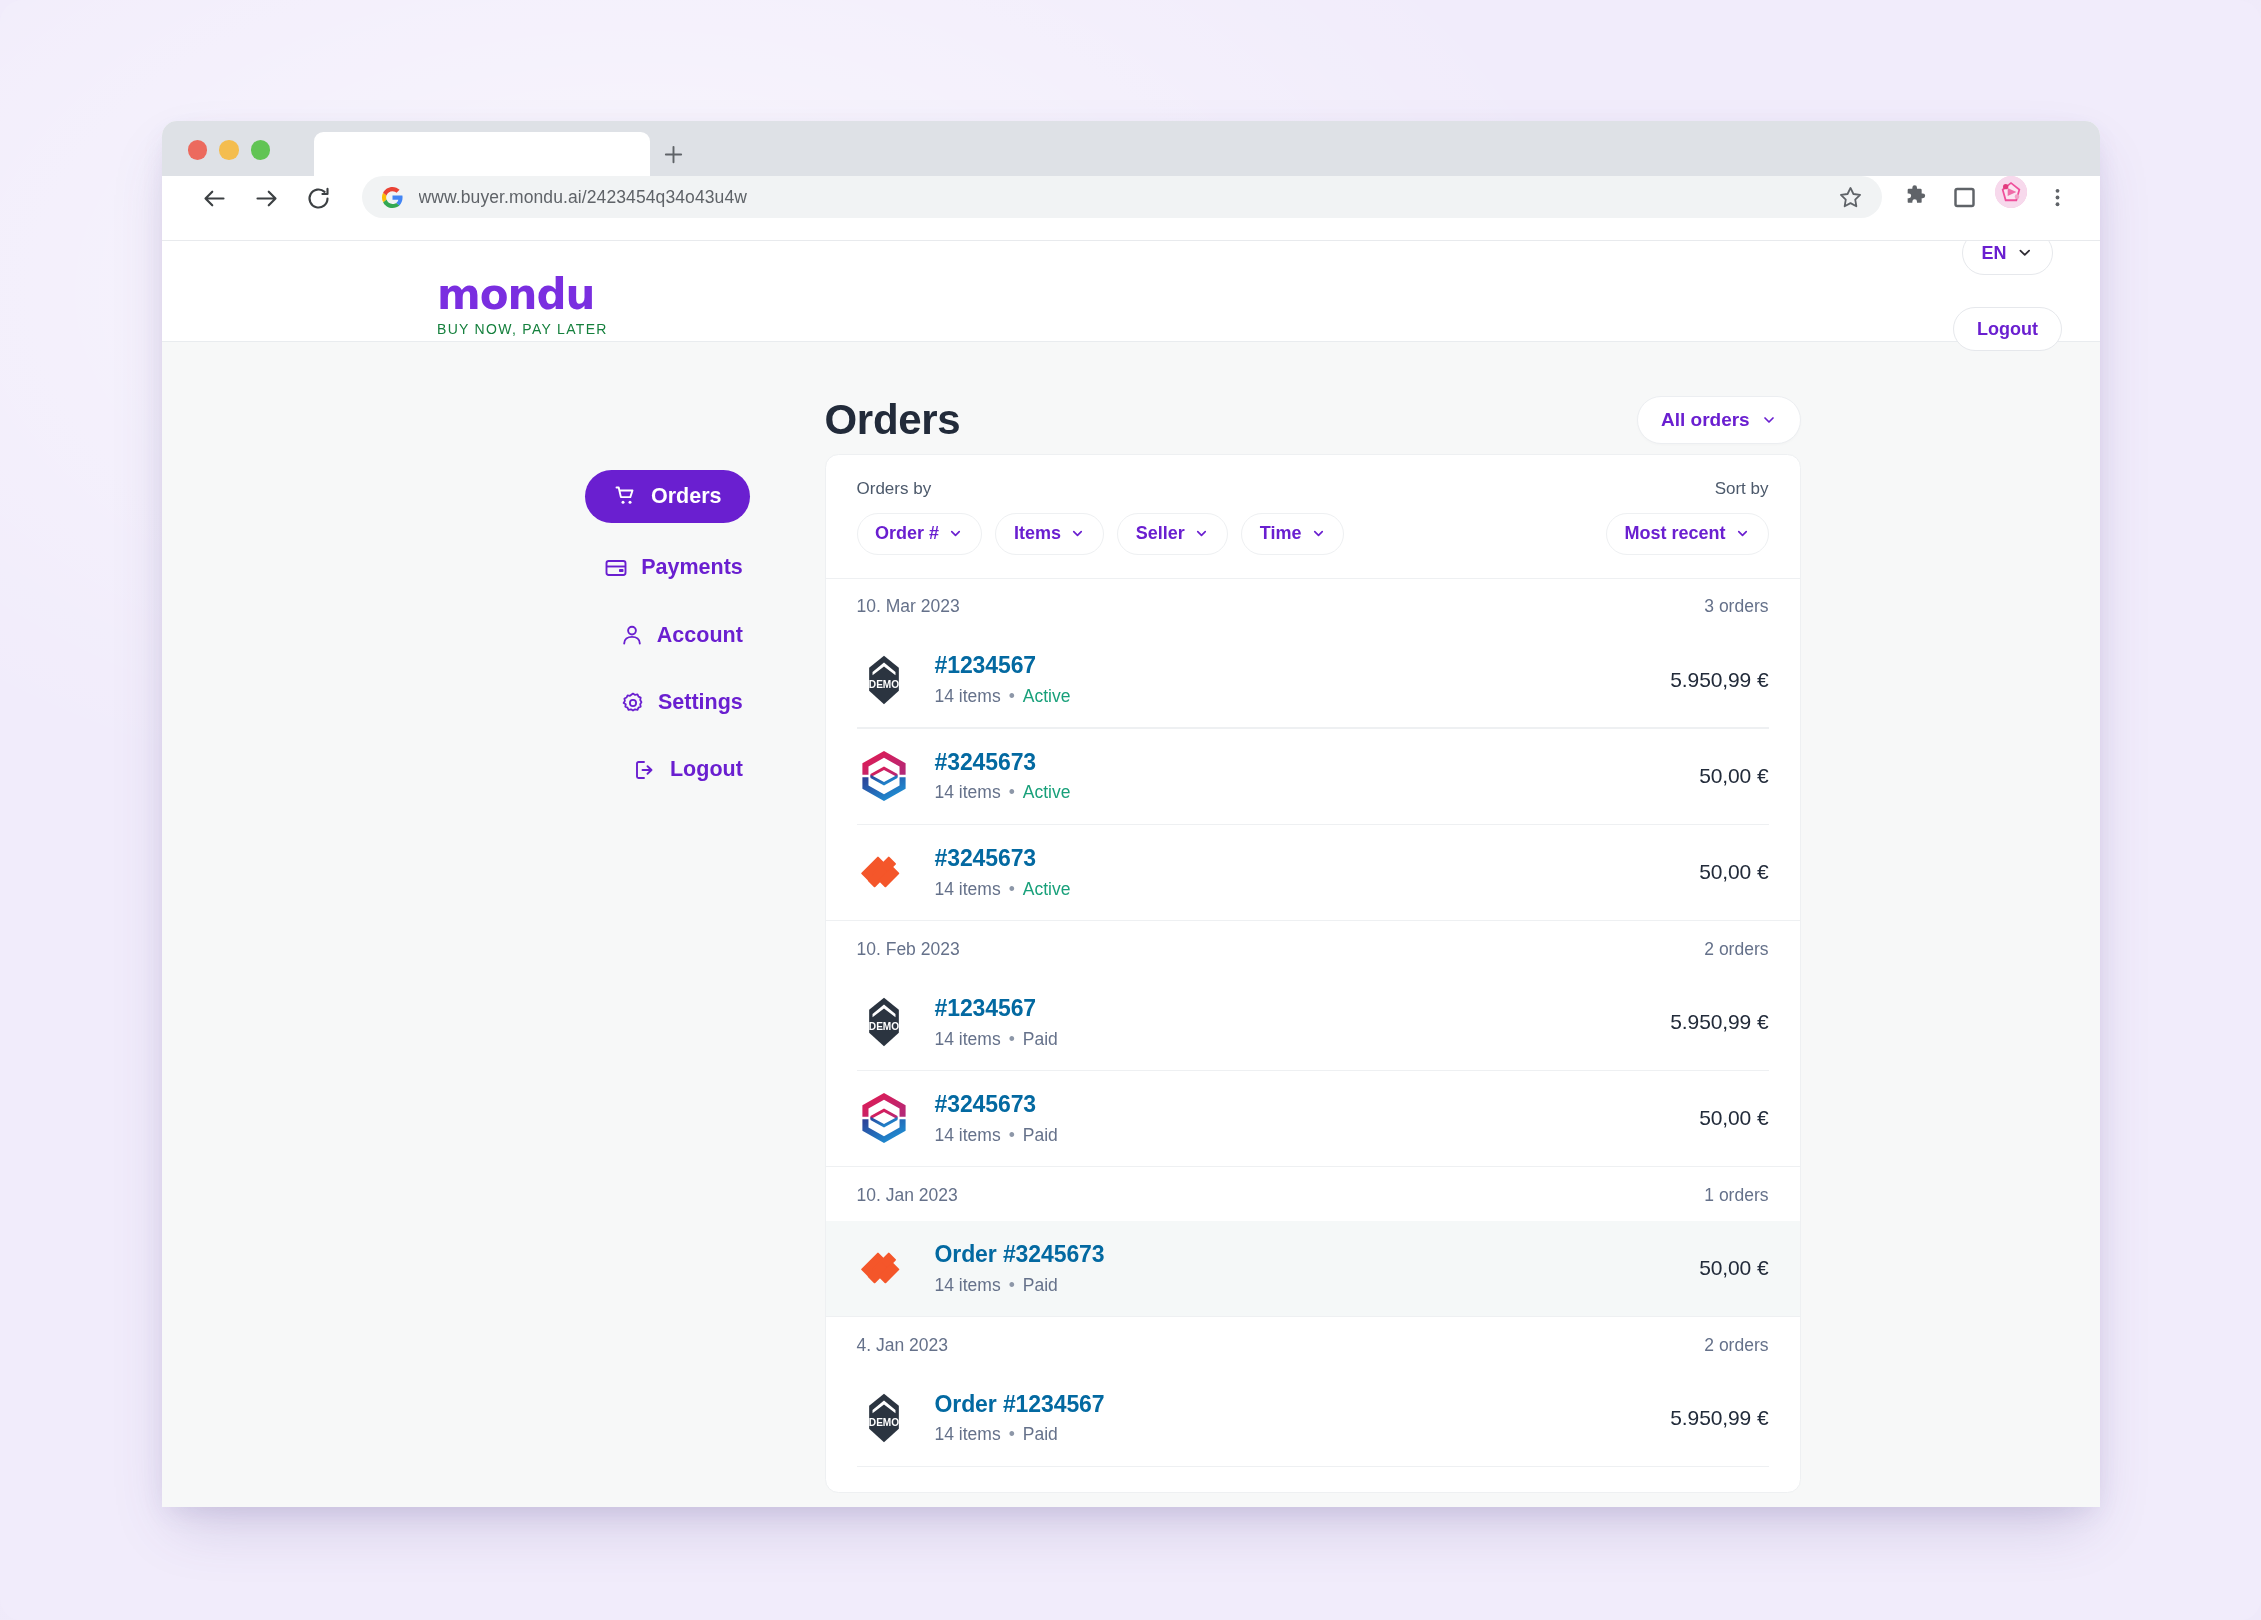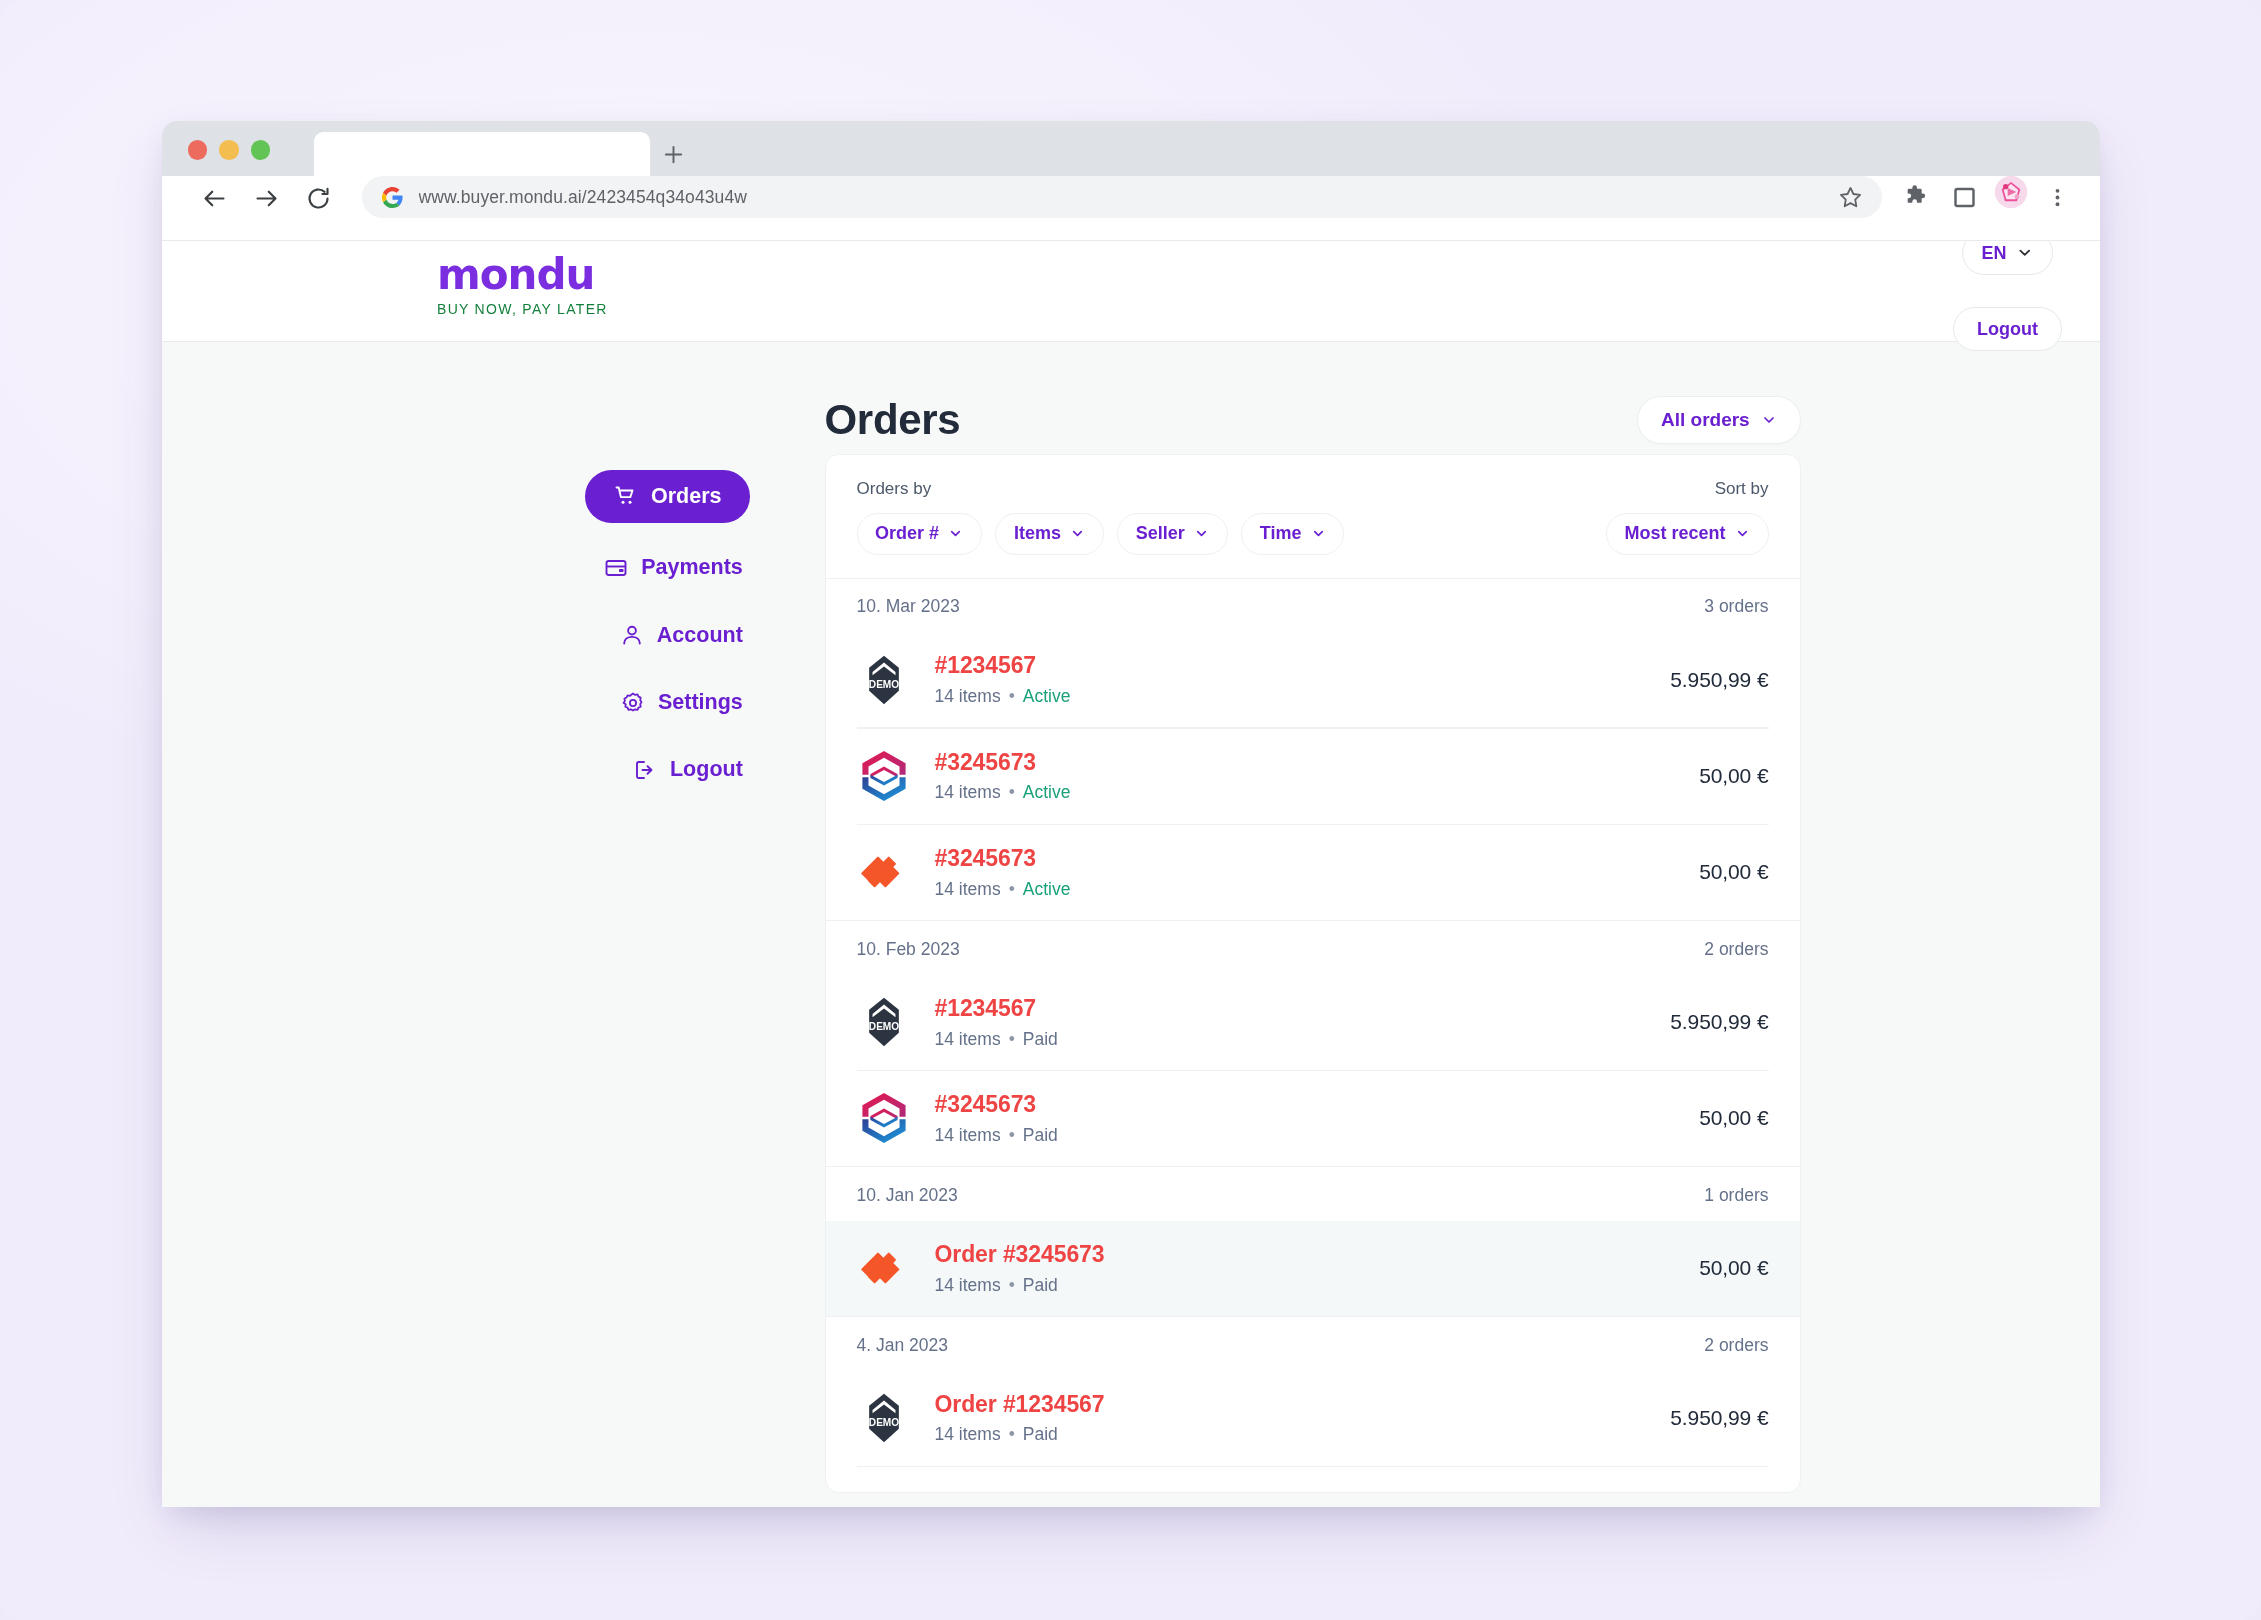--- a/index.html
+++ b/index.html
@@ -164,21 +164,21 @@
     background: #ffffff;
     border-bottom: 1.3px solid #e9ecef;
     display: flex;
     align-items: center;
     padding: 0 38px 0 0;
     position: relative;
   }
   .logo-wrap {
     position: absolute;
     left: 275px;
-    top: 13px;
+    top: 33px;
   }
   .logo-mark {
     font-size: 42px;
     font-weight: 700;
     color: #7a2ee0;
     letter-spacing: -1px;
     line-height: 1;
     font-family: "DejaVu Sans", sans-serif;
   }
   .logo-tagline {
@@ -345,21 +345,21 @@
   .order-row.highlight { background: #f5f8f8; }
   .seller-logo {
     width: 55px; height: 55px;
     flex: 0 0 55px;
     display: flex; align-items: center; justify-content: center;
   }
   .order-main { flex: 1; min-width: 0; }
   .order-id {
     font-size: 23px;
     font-weight: 700;
-    color: #ef4444;
+    color: #0369a1;
     letter-spacing: -0.1px;
   }
   .order-meta {
     margin-top: 6.7px;
     font-size: 17.5px;
     color: #65718a;
     display: flex;
     align-items: flex-end;
     gap: 8px;
   }

